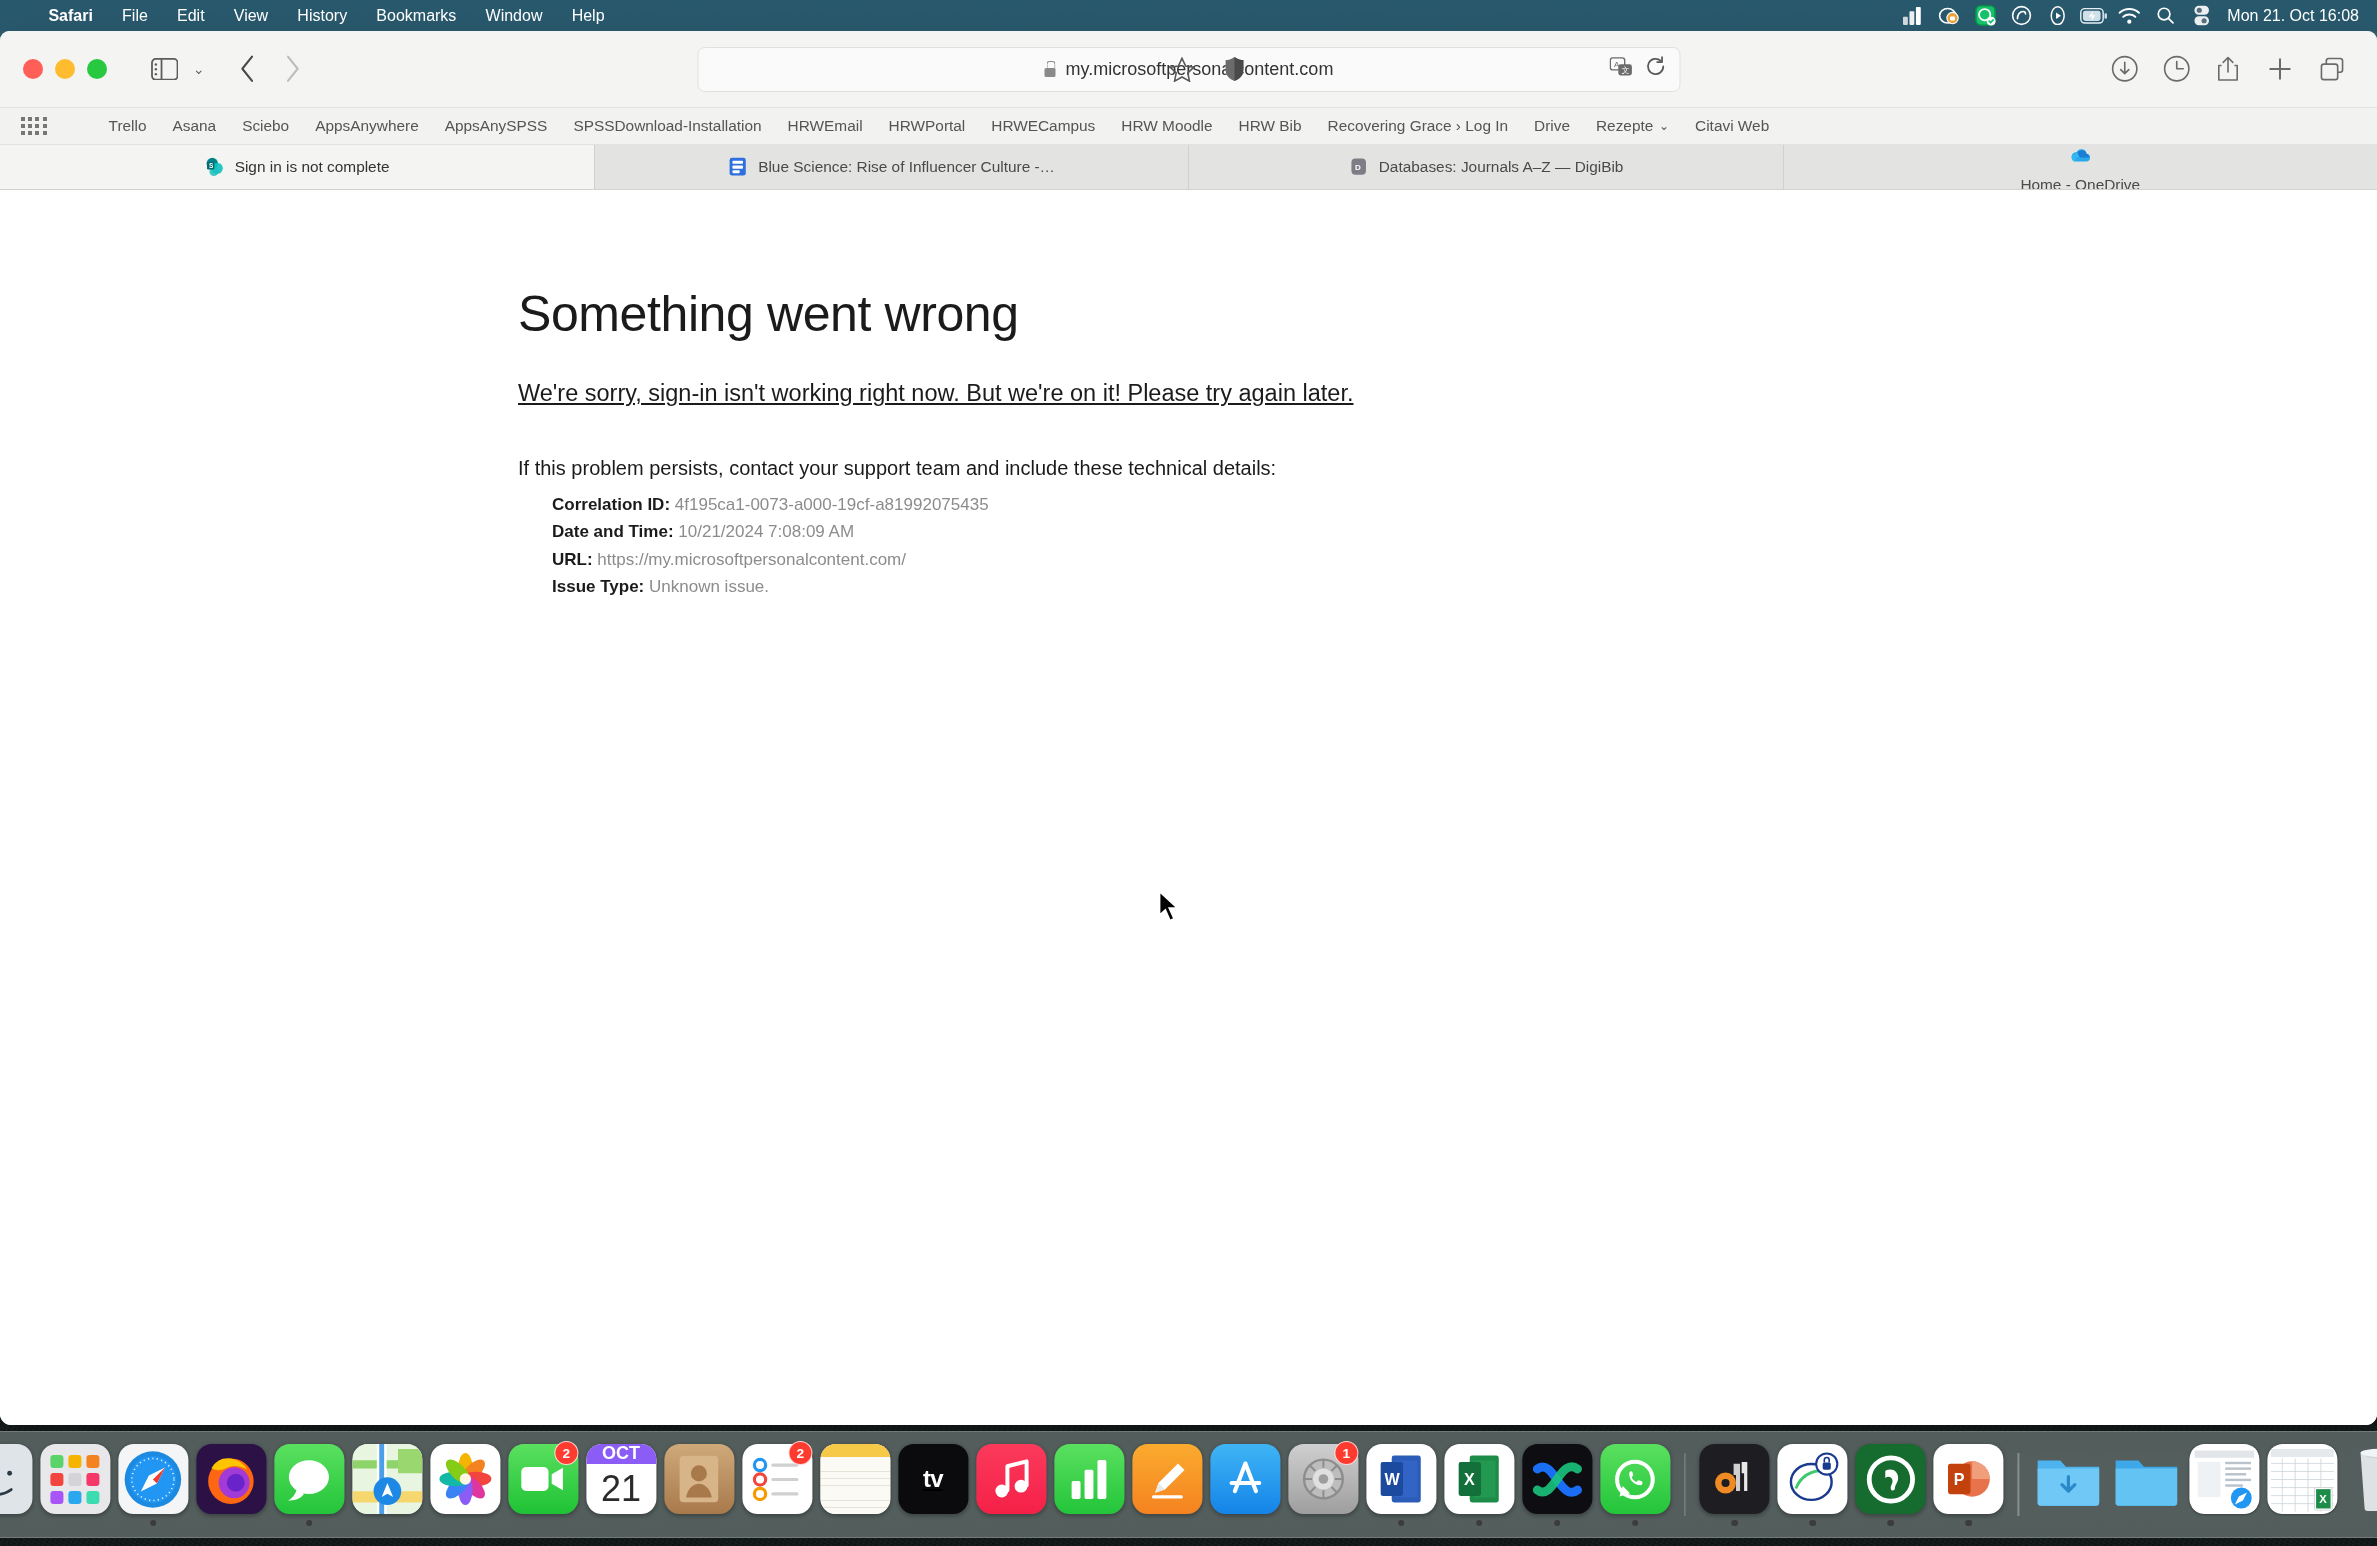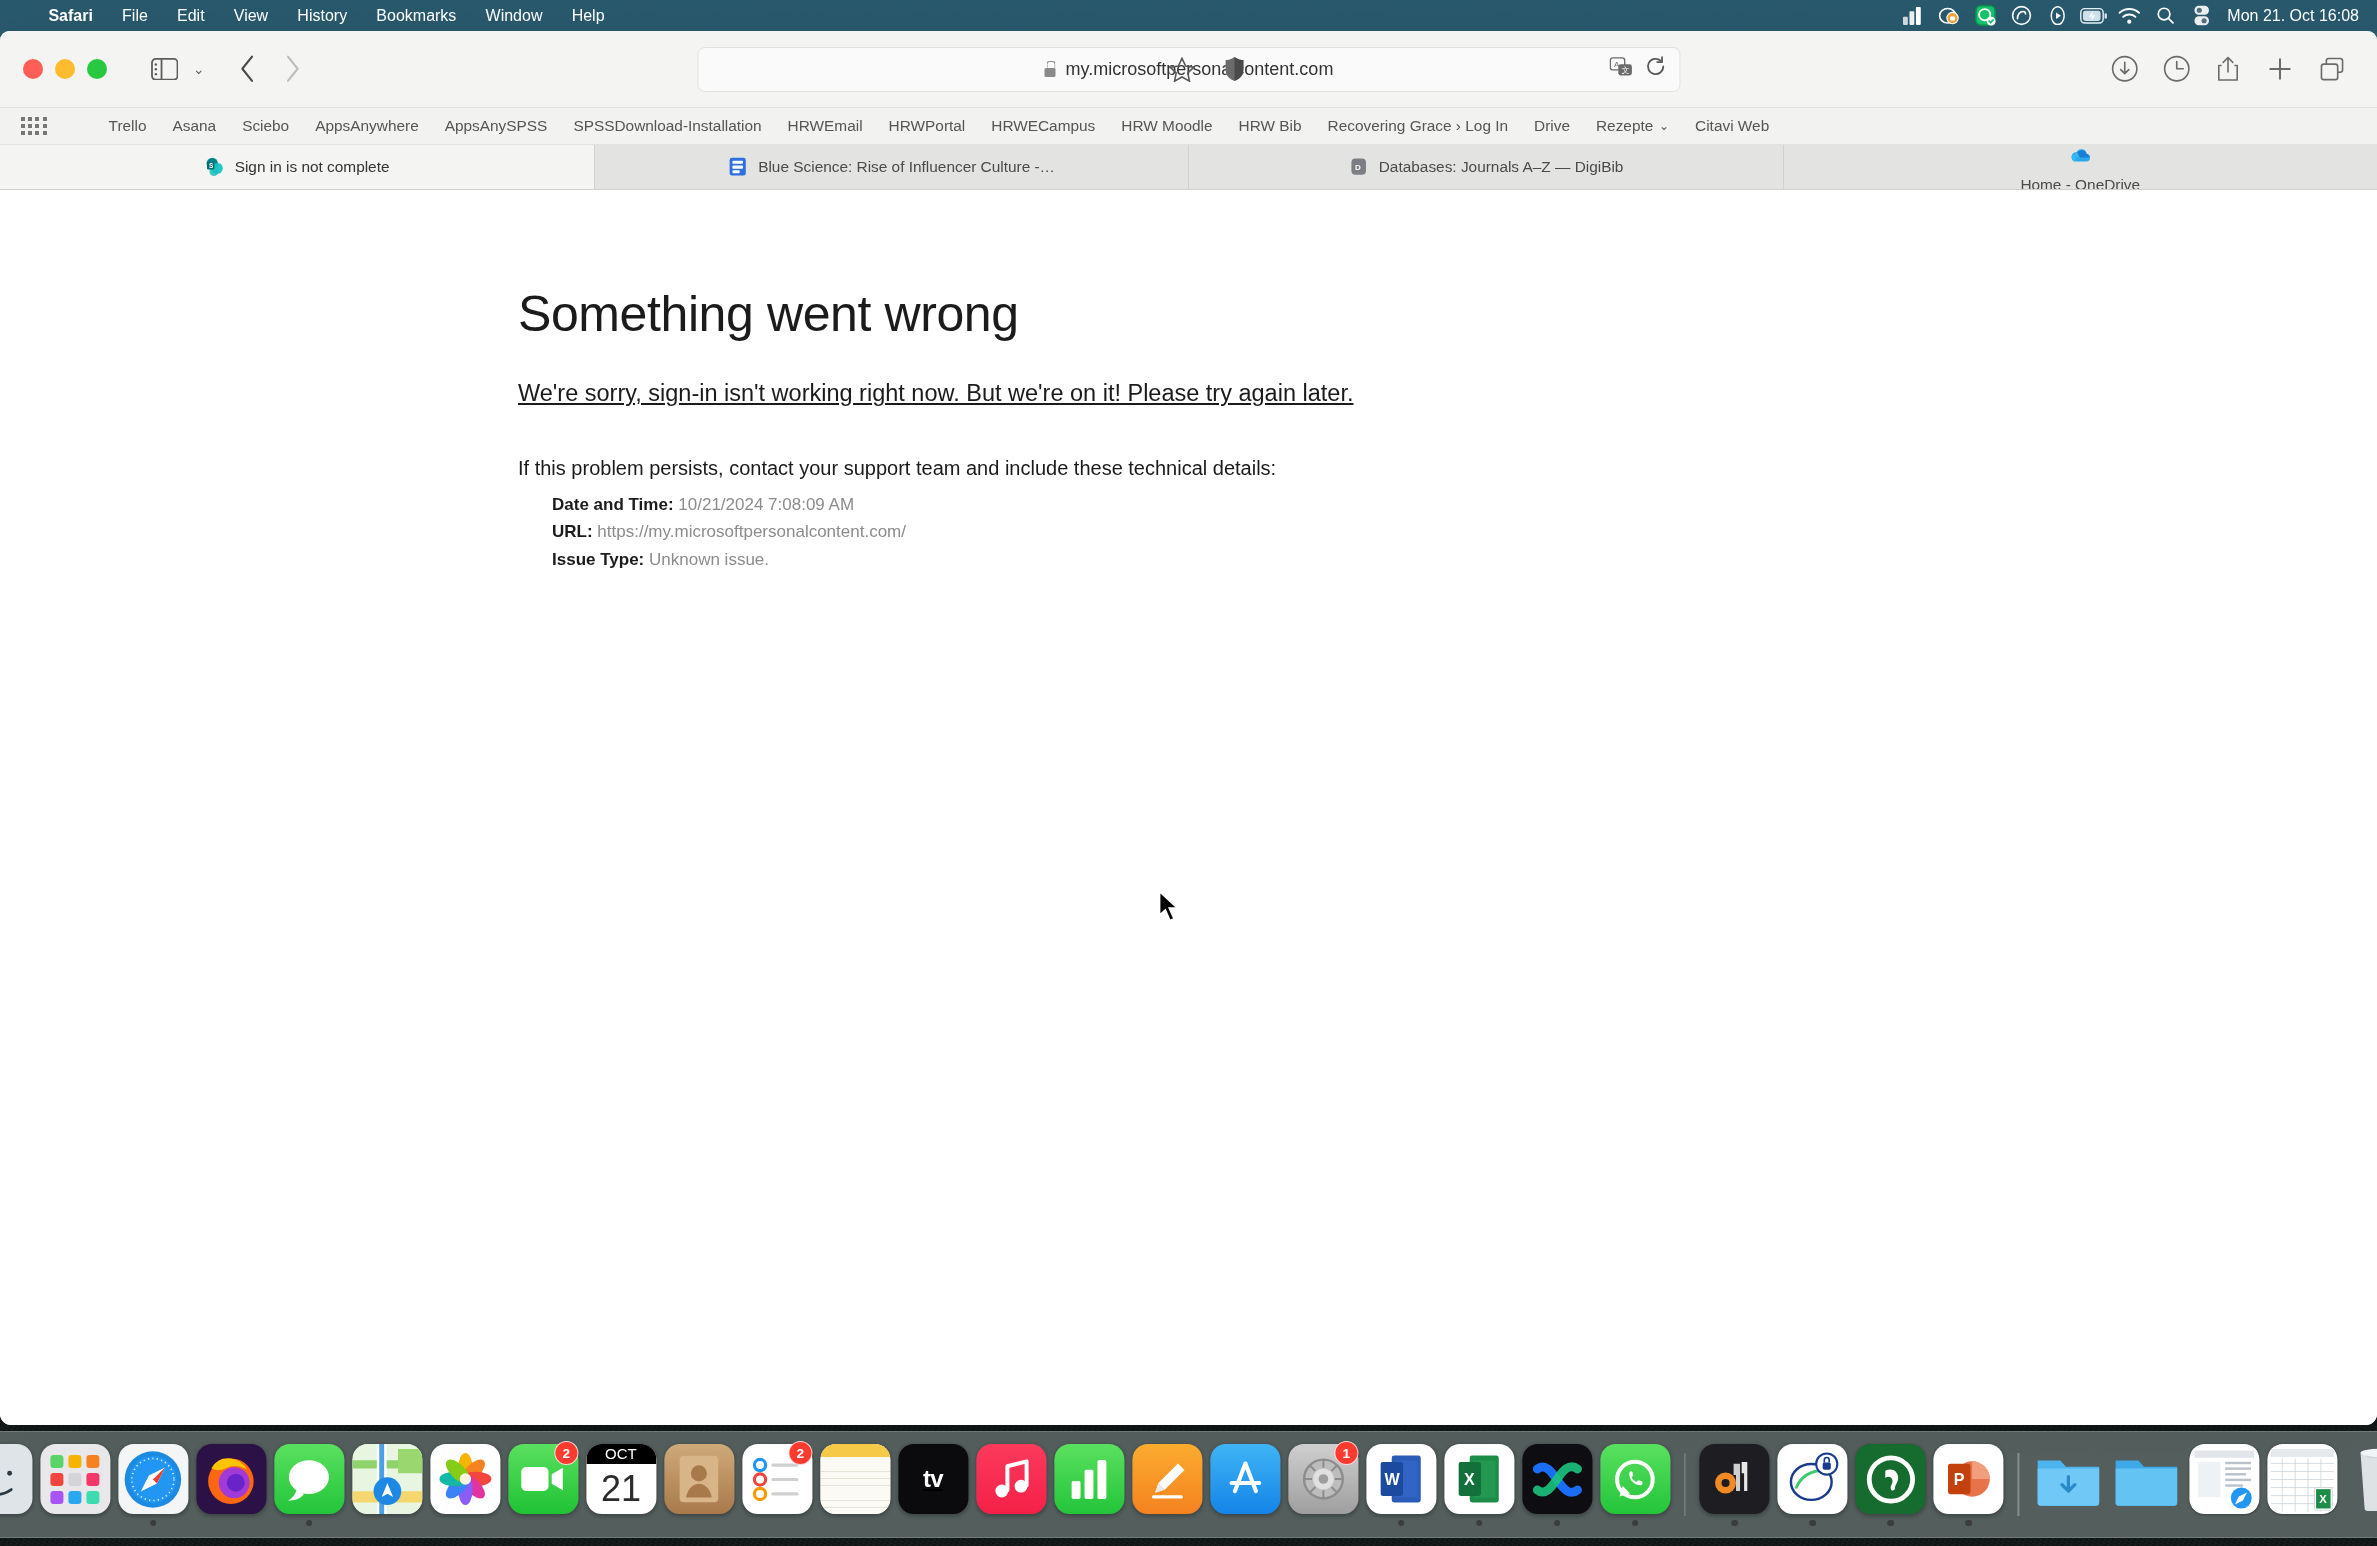--- a/index.html
+++ b/index.html
@@ -430,20 +430,24 @@
       <span class="tab-title">Home - OneDrive</span>
     </div>
   </div>
 
   <div class="page">
     <h1 class="err-title">Something went wrong</h1>
     <p class="err-sub">We're sorry, sign-in isn't working right now. But we're on it! Please try again later.</p>
     <p class="err-persist">If this problem persists, contact your support team and include these technical details:</p>
     <div class="details">
       <div class="d-row">
+        <b>Correlation ID:</b>
+        <span>4f195ca1-0073-a000-19cf-a81992075435</span>
+      </div>
+      <div class="d-row">
         <b>Date and Time:</b>
         <span>10/21/2024 7:08:09 AM</span>
       </div>
       <div class="d-row">
         <b>URL:</b>
         <span>https://my.microsoftpersonalcontent.com/</span>
       </div>
       <div class="d-row">
         <b>Issue Type:</b>
         <span>Unknown issue.</span>
@@ -559,21 +563,21 @@
       <svg width="47" height="32" viewBox="0 0 58 40">
           <rect x="2" y="5" width="34" height="30" rx="6" fill="#fff"></rect>
           <path d="M40 14l14-8v28l-14-8z" fill="#fff"></path>
         </svg>
     </div>
     <div class="badge">2</div>
   </div>
 
   <div class="dock-item">
     <div class="dock-icon" style="background:#fff; flex-direction:column;">
-      <div style="background:#000000;color:#fff;font-size:15px;font-weight:normal;width:100%;text-align:center;line-height:19.4px;">OCT</div>
+      <div style="background:#8b5cf6;color:#fff;font-size:18px;font-weight:bold;width:100%;text-align:center;line-height:19.4px;">OCT</div>
       <div style="flex:1;display:flex;align-items:center;justify-content:center;font-size:36px;color:#2b2b2b;">21</div>
     </div>
   </div>
 
   <div class="dock-item">
     <div class="dock-icon" style="background:linear-gradient(180deg,#cfa97a,#a8794b);">
       <svg width="45" height="50" viewBox="0 0 56 62">
           <rect x="4" y="2" width="48" height="58" rx="5" fill="#d8b588"></rect>
           <circle cx="28" cy="24" r="10" fill="#a8794b"></circle>
           <path d="M12 54c2-12 10-17 16-17s14 5 16 17z" fill="#a8794b"></path>

